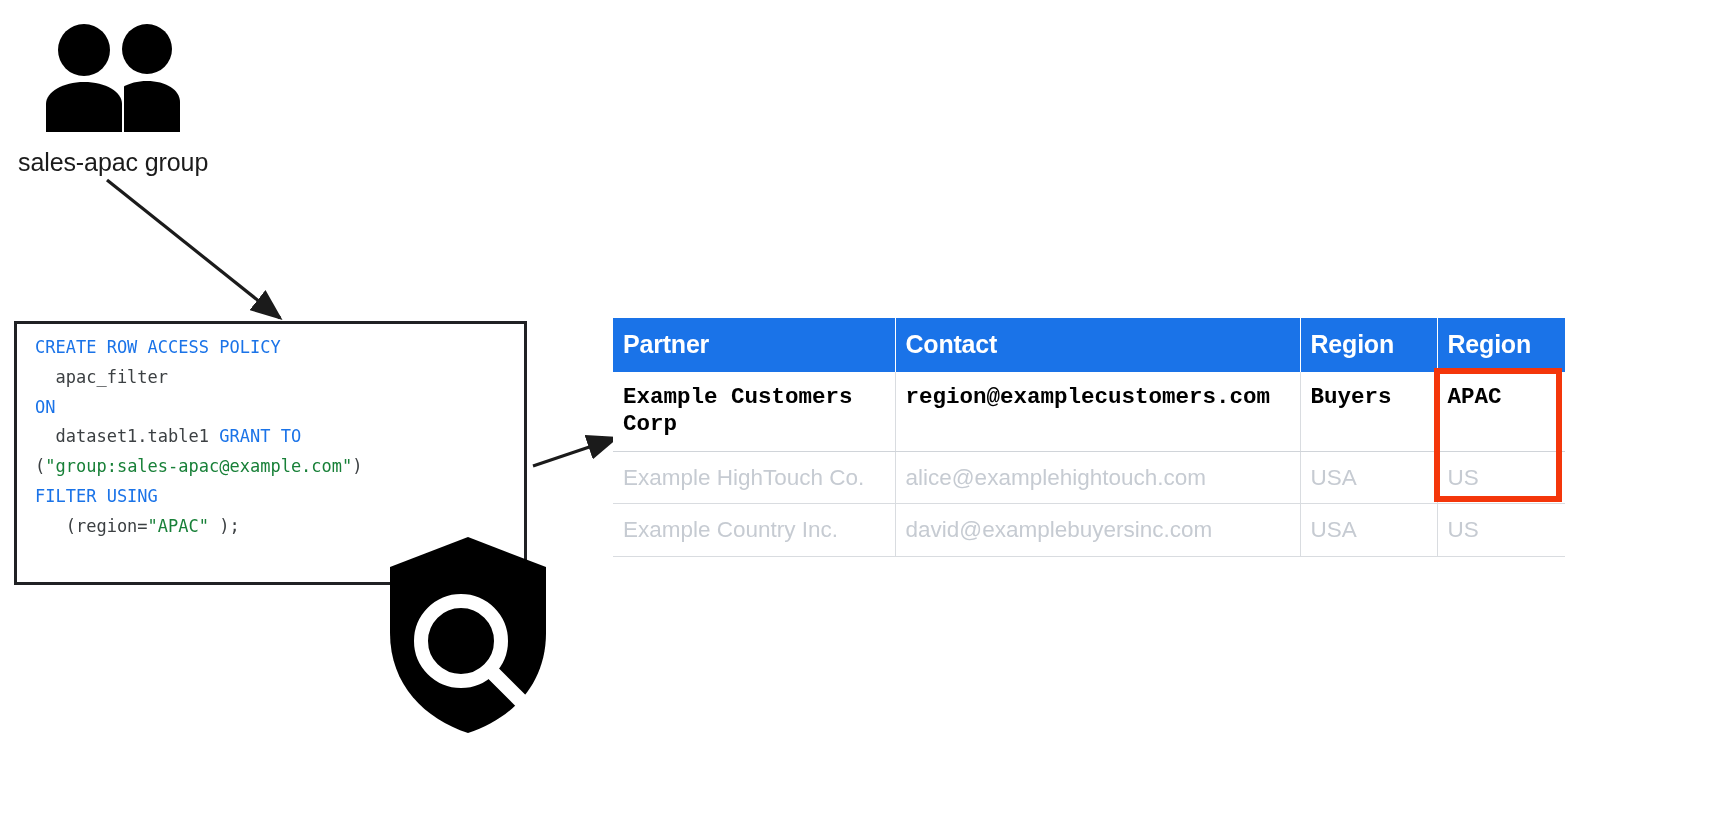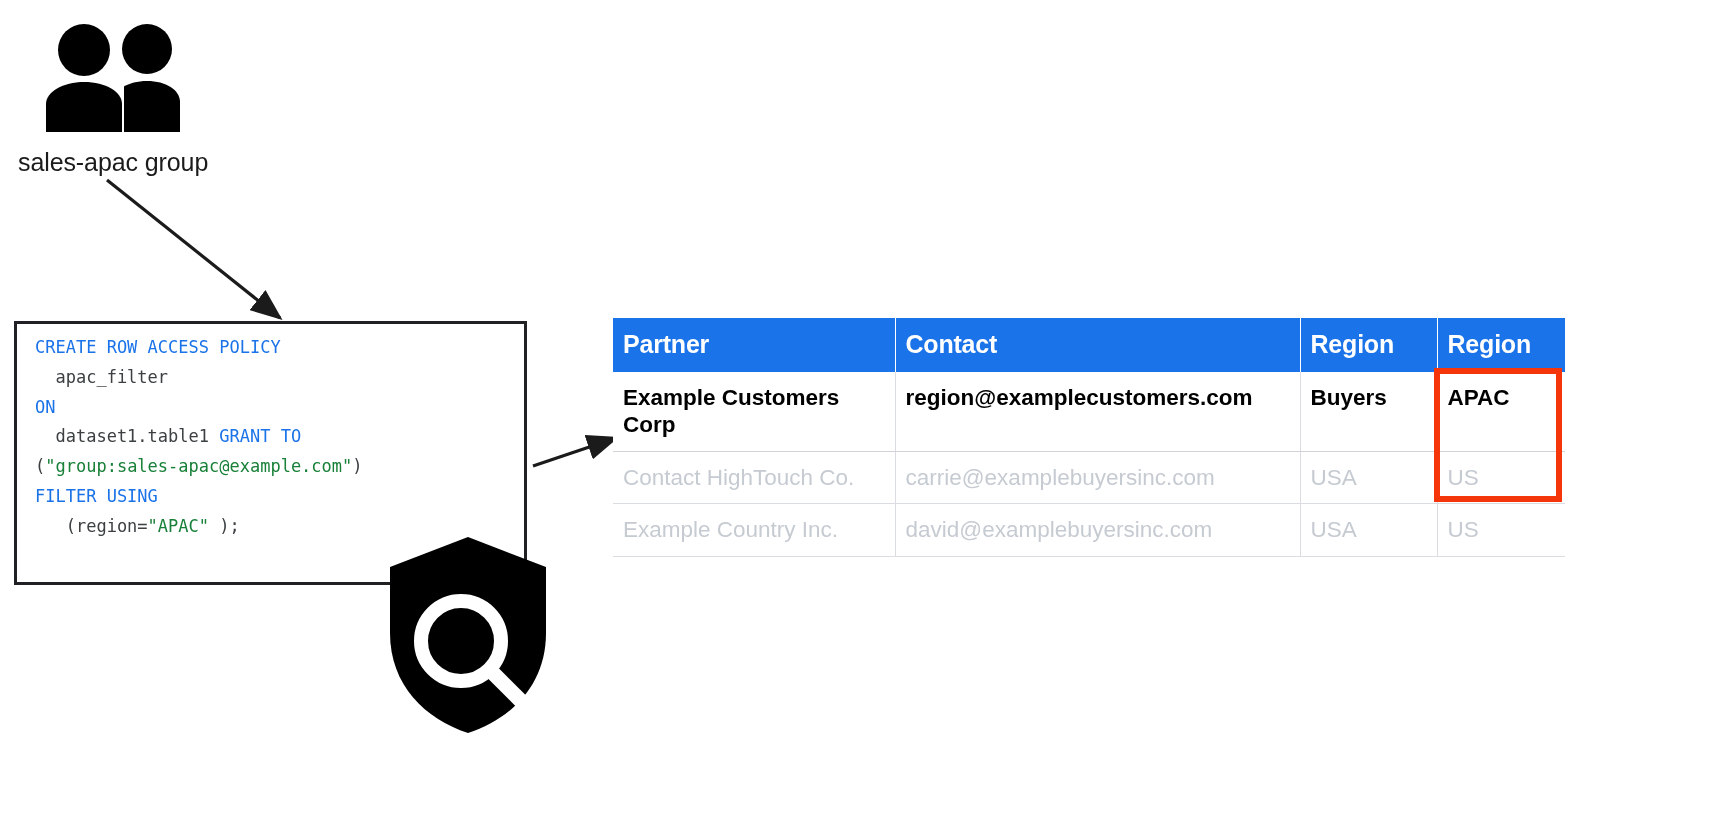--- a/index.html
+++ b/index.html
@@ -125,20 +125,21 @@
     border-bottom: 1px solid #d9dce0;
     border-right: 1px solid #d9dce0;
     line-height: 1.22;
     height: 42px;
     box-sizing: border-box;
   }
   table.data-table td:last-child { border-right: none; }
   table.data-table tr.row-visible td {
     color: #000000;
     font-weight: bold;
+    font-family: Liberation Mono, monospace;
   }
   table.data-table tr.row-masked td {
     color: #c6cbd2;
     font-weight: normal;
   }
   table.data-table tr.row-visible td { border-bottom: 1px solid #d0d4d9; }
 
   .col-partner { width: 282px; }
   .col-contact { width: 405px; }
   .col-country { width: 137px; }
@@ -229,22 +230,22 @@
         </tr>
       </thead>
       <tbody>
         <tr class="row-visible">
           <td>Example Customers Corp</td>
           <td>region@examplecustomers.com</td>
           <td>Buyers</td>
           <td>APAC</td>
         </tr>
         <tr class="row-masked">
-          <td>Contact HighTouch Co.</td>
-          <td>carrie@examplebuyersinc.com</td>
+          <td>Example HighTouch Co.</td>
+          <td>alice@examplehightouch.com</td>
           <td>USA</td>
           <td>US</td>
         </tr>
         <tr class="row-masked">
           <td>Example Country Inc.</td>
           <td>david@examplebuyersinc.com</td>
           <td>USA</td>
           <td>US</td>
         </tr>
       </tbody>

